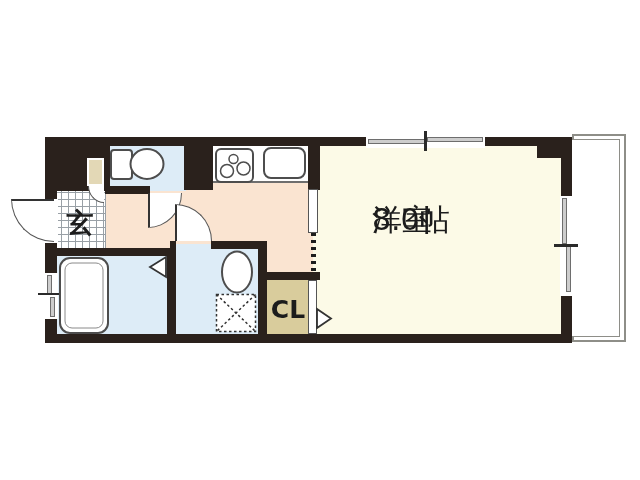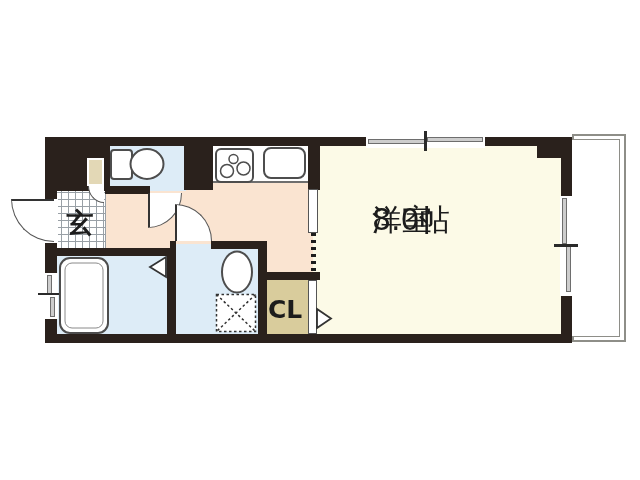--- a/index.html
+++ b/index.html
@@ -74,21 +74,21 @@
   .dotted-opening{left:311px;top:233px;width:5px;height:40px;
     background:repeating-linear-gradient(180deg,#1d1d1d 0 3px,transparent 3px 7px);}
   .closet-door-strip{left:308px;top:280px;width:9px;height:54px;background:#fff;border:1.5px solid #555;}
 
   .svg-layer{left:0;top:0;width:640px;height:480px;pointer-events:none;}
 
   
   .genkan-label{left:60px;top:208px;width:40px;font-size:27px;font-weight:600;}
   .main-room-label{left:372px;top:203px;width:140px;font-size:30px;}
   .main-room-label div{position:static;}
-  .cl-label{left:268px;top:296px;width:24px;font-size:25px;font-weight:600;}
+  .cl-label{left:268px;top:296px;width:40px;font-size:25px;font-weight:600;}
 </style>
 </head>
 <body>
 
 <div id="plan">
 
   <div class="balcony-outer"></div>
   <div class="balcony-inner"></div>
 
   <div class="main-room-floor"></div>

